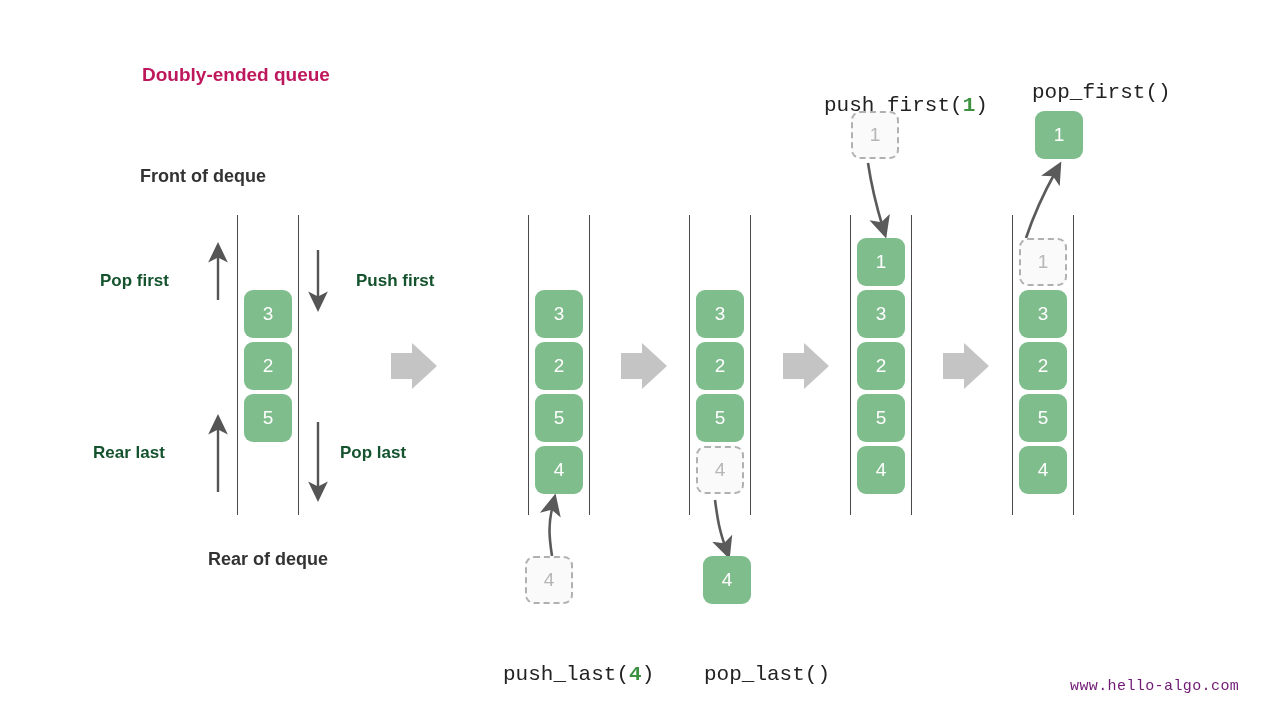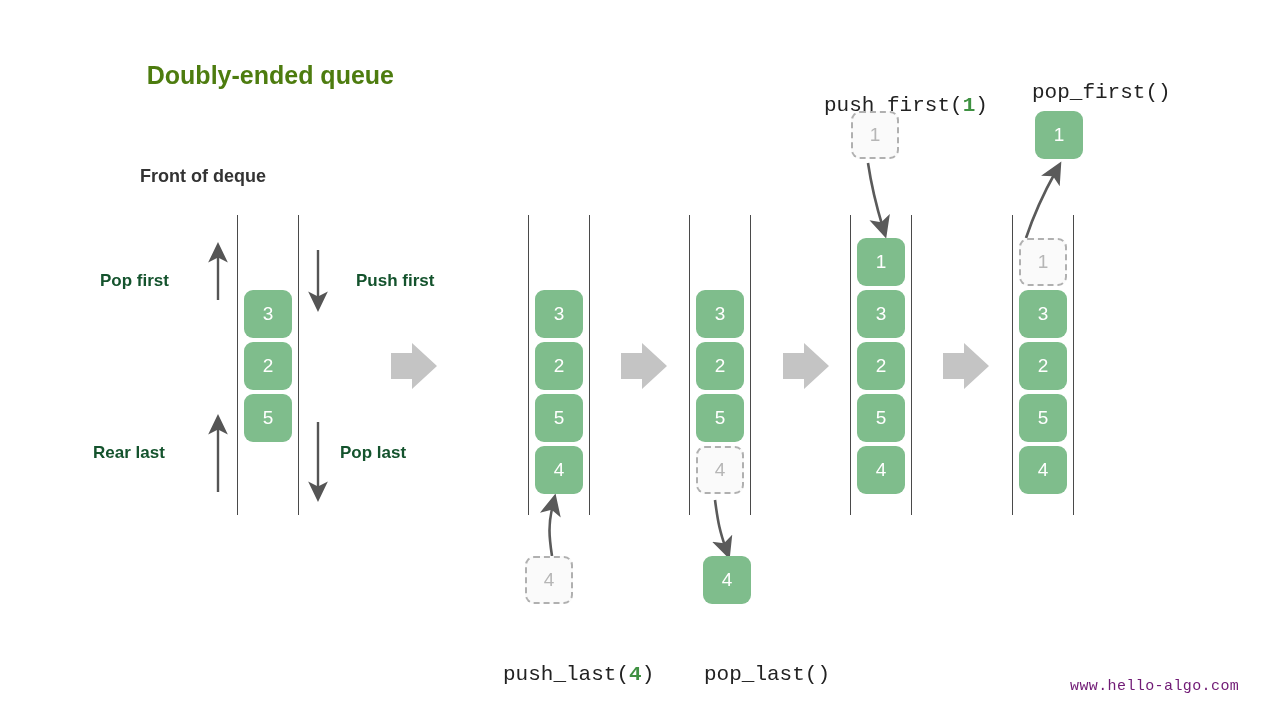--- a/index.html
+++ b/index.html
@@ -20,23 +20,23 @@
     width: 1280px;
     height: 720px;
     background: #ffffff;
   }
 
   
   .title {
     position: absolute;
     font-family: "Liberation Sans", sans-serif;
     font-weight: bold;
-    font-size: 25px;
-    color: #4d7c0f;
-    text-align: right;
+    font-size: 19px;
+    color: #be185d;
+    text-align: left;
     white-space: nowrap;
     line-height: 40px;
   }
   .edge-label {
     position: absolute;
     font-family: "Liberation Sans", sans-serif;
     font-weight: bold;
     font-size: 18px;
     color: #333333;
     white-space: nowrap;
@@ -165,20 +165,21 @@
     </g>
 
     <g>
       <path d="M1026,238 C1034,214 1042,196 1056,171" stroke="#5a5a5a" stroke-width="2.6" fill="none" marker-end="url(#thinhead2)"></path>
     </g>
   </svg>
 
   <div class="title" style="left:142px; top:55px; width:252px;">Doubly-ended queue</div>
 
   <div class="edge-label" style="left:140px; top:165px; width:252px; text-align:left;">Front of deque</div>
+  <div class="edge-label" style="left:142px; top:548px; width:252px; text-align:center;">Rear of deque</div>
 
   <div class="side-label" style="left:100px; top:270px;">Pop first</div>
   <div class="side-label" style="left:356px; top:270px;">Push first</div>
   <div class="side-label" style="left:93px; top:442px;">Rear last</div>
   <div class="side-label" style="left:340px; top:442px;">Pop last</div>
 
   <div class="op-label" style="left:824px; top:60px;">
     <span>push_first(</span><span class="arg">1</span><span>)</span>
   </div>
   <div class="op-label" style="left:1032px; top:47px;">

